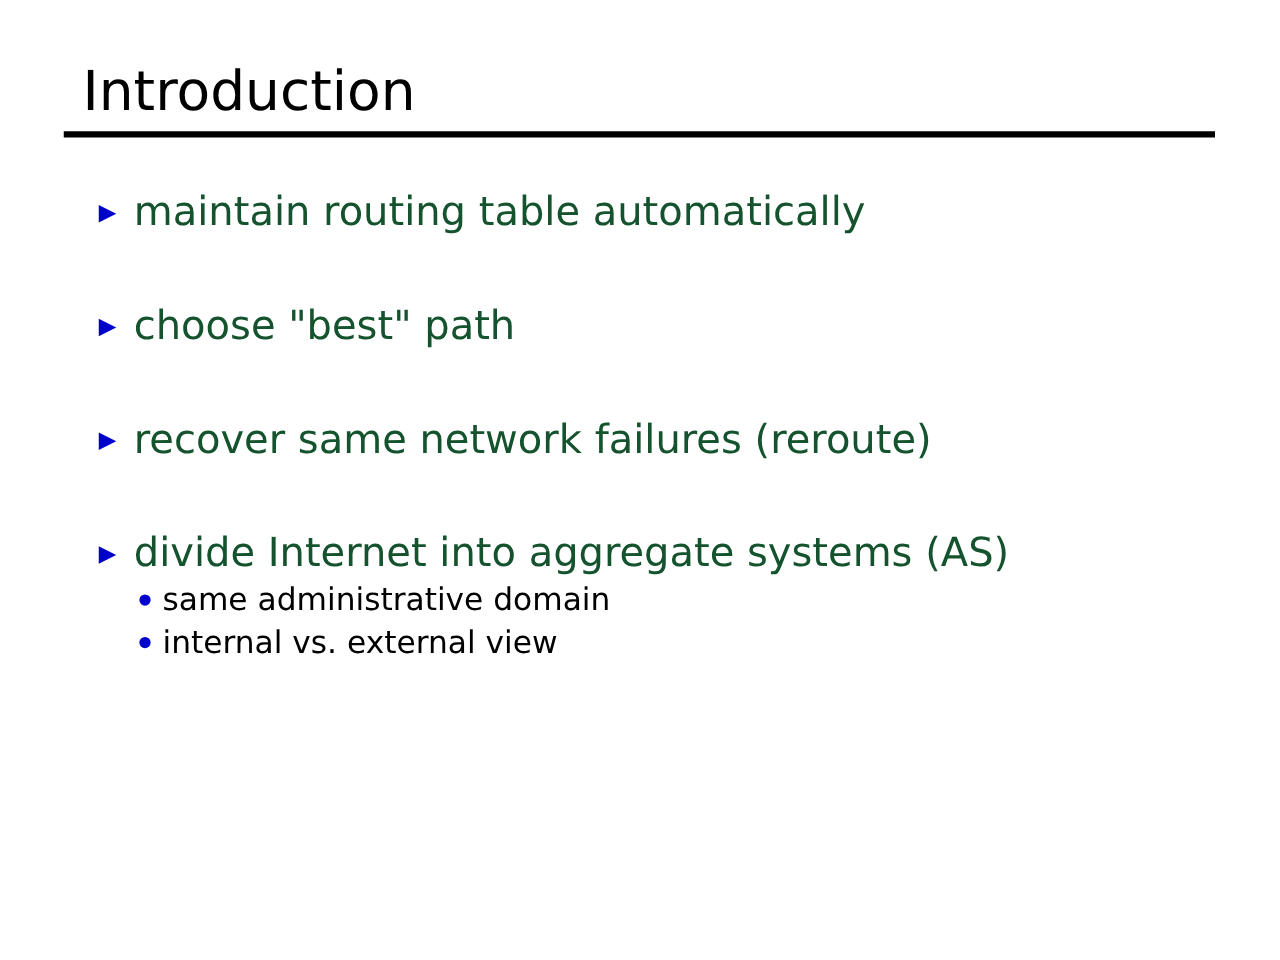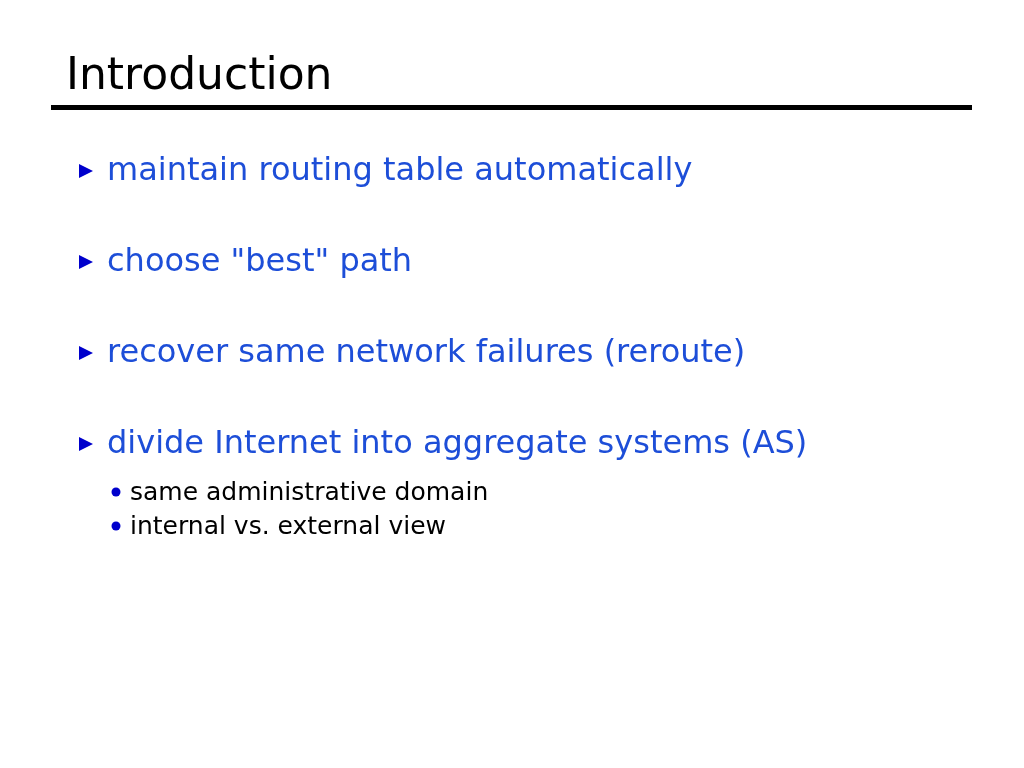--- a/index.html
+++ b/index.html
@@ -73,28 +73,28 @@
     line-height: 0;
   }
   .tri-marker svg {
     display: block;
   }
 
   .bullet-text {
     flex: 1 1 auto;
     font-size: 32px;
     line-height: 42px;
-    color: #1d4ed8;
+    color: #14532d;
     font-weight: 400;
     white-space: nowrap;
   }
 
   
   .sub-list {
-    margin-top: 12px;
+    margin-top: 0;
     padding-left: 33px;
   }
   .sub-row {
     display: flex;
     align-items: flex-start;
     height: 34px;
   }
   .dot-marker {
     flex: 0 0 auto;
     width: 20px;

